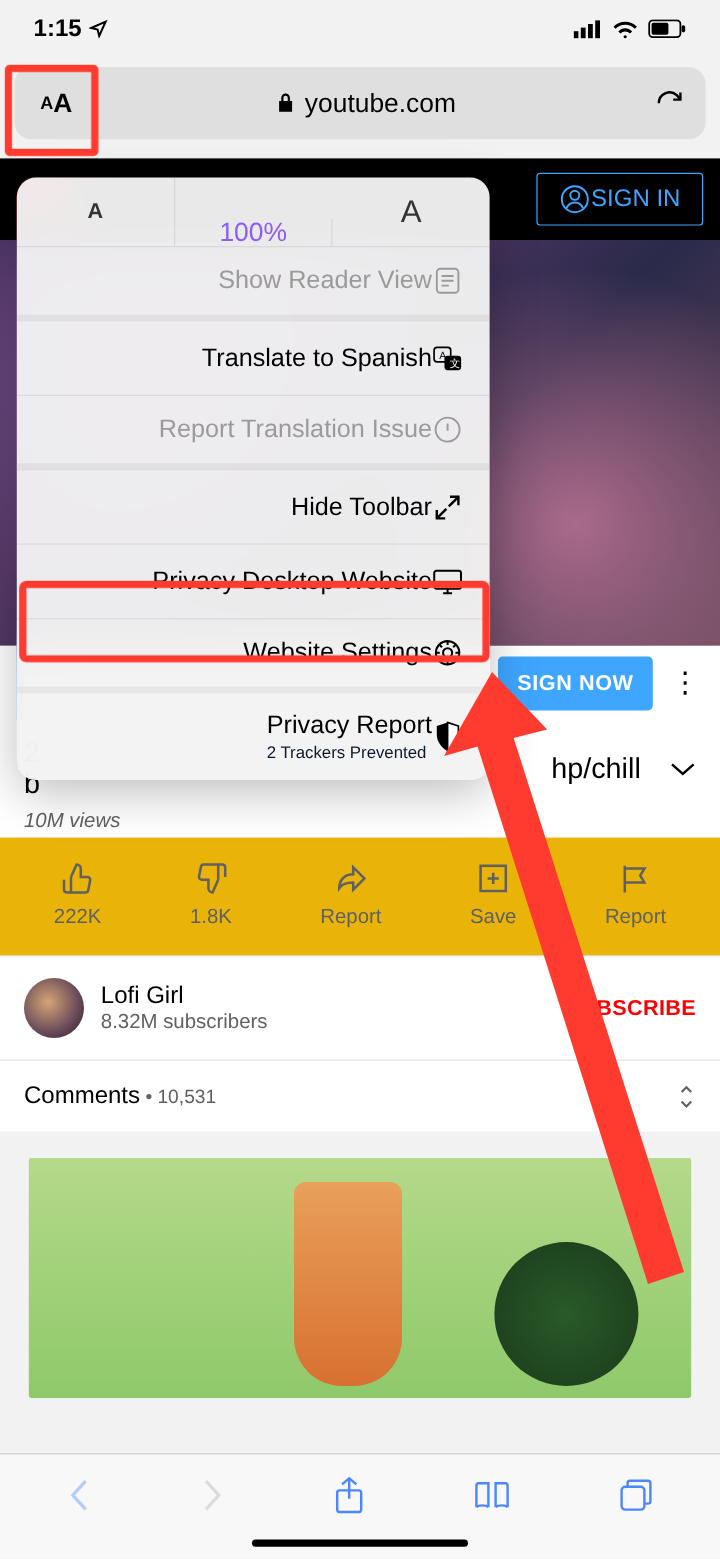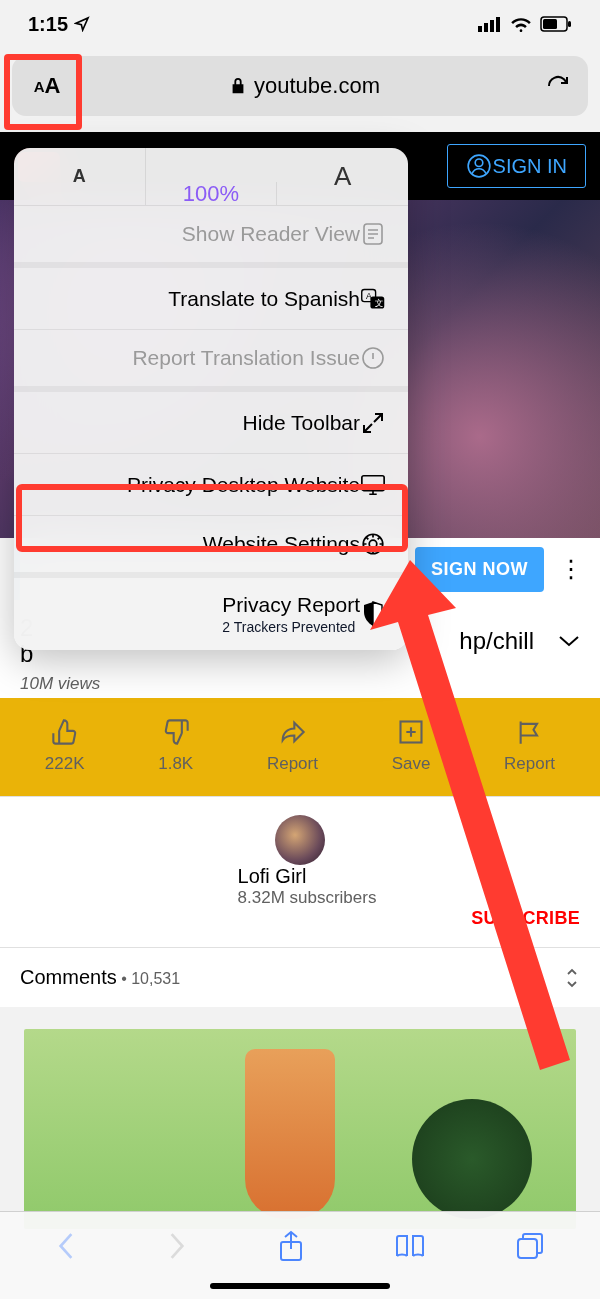--- a/index.html
+++ b/index.html
@@ -45,21 +45,21 @@
 .video-title-row { display: flex; align-items: center; justify-content: space-between; }
 .video-title { font-size: 24px; font-weight: 400; color: #000; }
 .video-views { font-size: 17px; color: #606060; margin-top: 6px; font-style: italic; }
 
 
 .action-row { background: #eab308; display: flex; justify-content: space-around; padding: 20px 8px 22px; border-bottom: 1px solid #e0e0e0; }
 .action-item { display: flex; flex-direction: column; align-items: center; gap: 8px; color: #606060; }
 .action-label { font-size: 17px; }
 
 
-.channel-row { background: #fff; display: flex; align-items: center; padding: 18px 20px; border-bottom: 1px solid #e0e0e0; flex-direction: column; }
+.channel-row { background: #fff; display: flex; align-items: center; padding: 18px 20px; border-bottom: 1px solid #e0e0e0; }
 .avatar { width: 50px; height: 50px; border-radius: 50%; background: radial-gradient(circle at 40% 40%, #d4a574 0%, #6a4a5a 60%, #2a1a2a 100%); }
 .channel-info { margin-left: 14px; }
 .channel-name { font-size: 20px; color: #000; }
 .channel-subs { font-size: 17px; color: #606060; }
 .subscribe { margin-left: auto; color: #ff0000; font-size: 18px; font-weight: 600; letter-spacing: 0.3px; }
 
 
 .comments-row { background: #fff; padding: 18px 20px; display: flex; align-items: center; justify-content: space-between; }
 .comments-label { font-size: 20px; color: #000; }
 .comments-count { color: #606060; }

